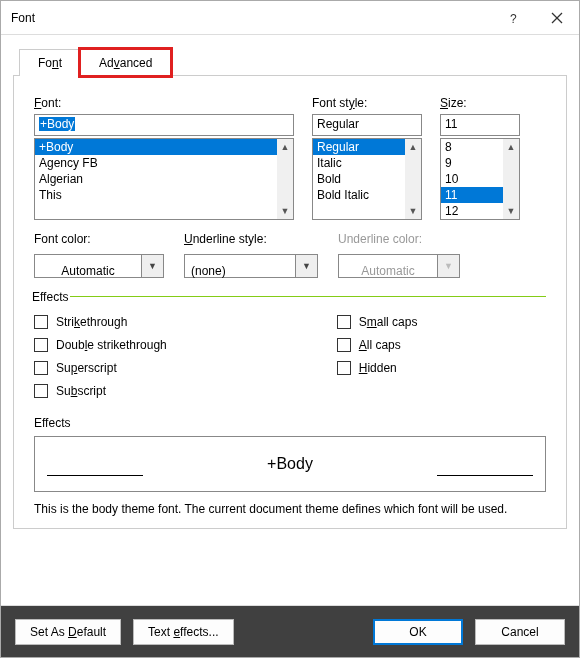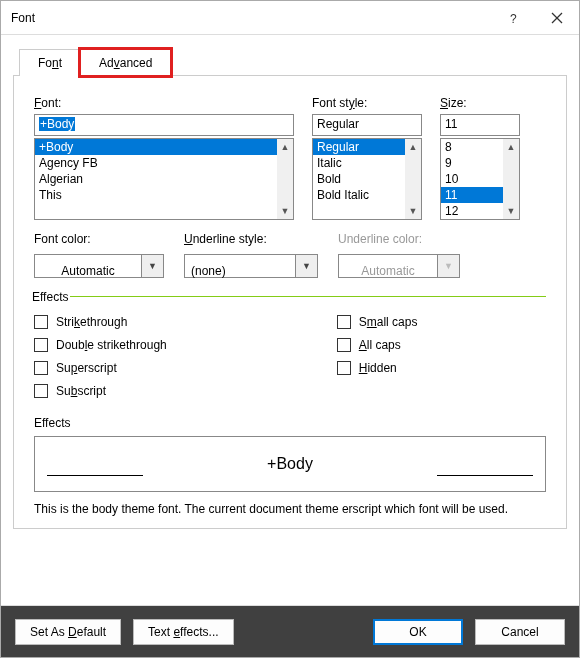--- a/index.html
+++ b/index.html
@@ -213,21 +213,21 @@
       </div>
     </div>
 
     <div class="preview-sec">
       <div>Effects</div>
       <div class="preview-box">
         <div class="preview-line l"></div>
         <div class="preview-text">+Body</div>
         <div class="preview-line r"></div>
       </div>
-      <div class="preview-desc">This is the body theme font. The current document theme erscript which font will be used.</div>
+      <div class="preview-desc">This is the body theme font. The current document theme defines which font will be used.</div>
     </div>
 
   </div>
 
   <div class="footer">
     <div class="btn-flat">
         <span>Set As <span class="u">D</span>efault</span>
       </div>
     <div class="btn-flat">
         <span>Text <span class="u">e</span>ffects...</span>

